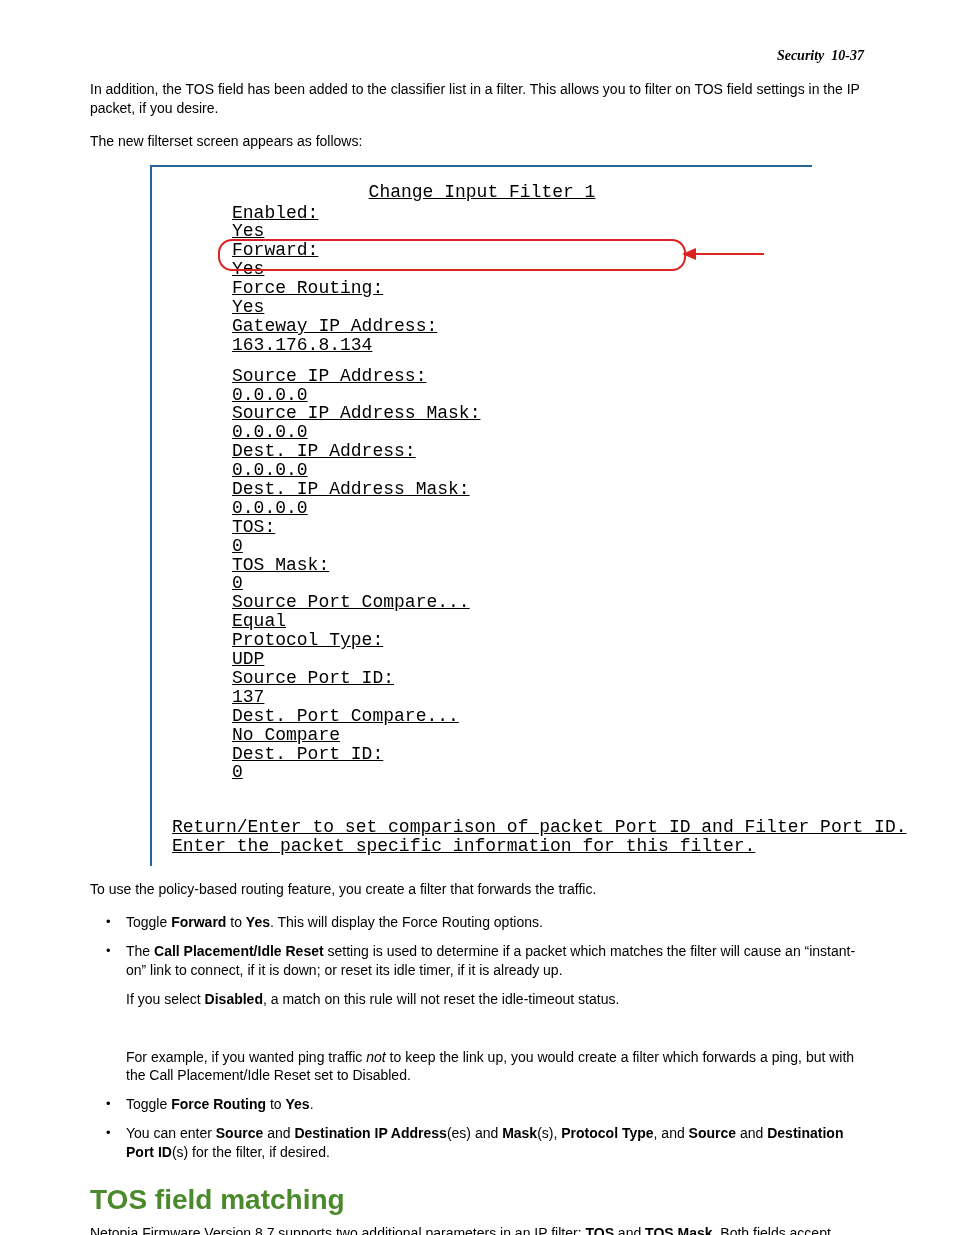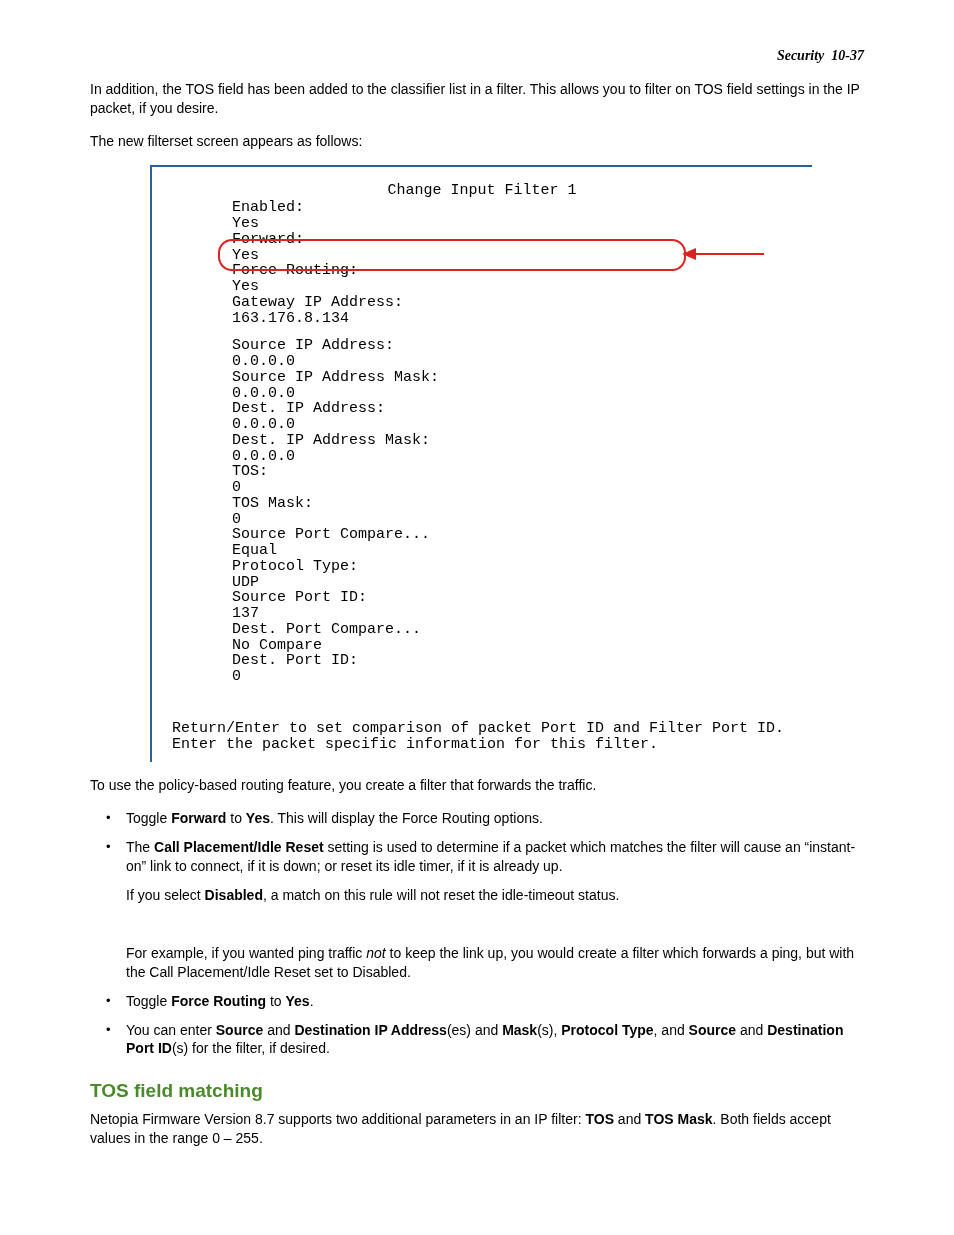--- a/index.html
+++ b/index.html
@@ -28,24 +28,25 @@
   }
   .termbox-wrap {
     margin: 6px 0 14px 60px;
   }
   .termbox {
     border: 2px solid #2a6496;
     border-right: none;
     border-bottom: none;
     padding: 16px 10px 10px 10px;
     font-family: "Courier New", monospace;
-    font-size: 15px;
+    font-size: 18px;
     line-height: 1.05;
     position: relative;
     width: 640px;
+    text-decoration: underline;
   }
   .term-title {
     text-align: center;
     margin-bottom: 2px;
   }
   .term-row {
     display: flex;
     padding-left: 70px;
     flex-direction: column;
   }
@@ -112,21 +113,21 @@
     font-size: 13px;
   }
   .sub {
     margin: 10px 0 10px 36px;
     line-height: 1.35;
   }
   .bold { font-weight: bold; }
   .italic { font-style: italic; }
   h2.section {
     color: #4a8a2a;
-    font-size: 19px;
+    font-size: 28px;
     font-weight: bold;
     margin: 22px 0 8px 0;
   }
 </style>
 </head>
 <body>
 
 <div class="page">
 
   <div class="header">

